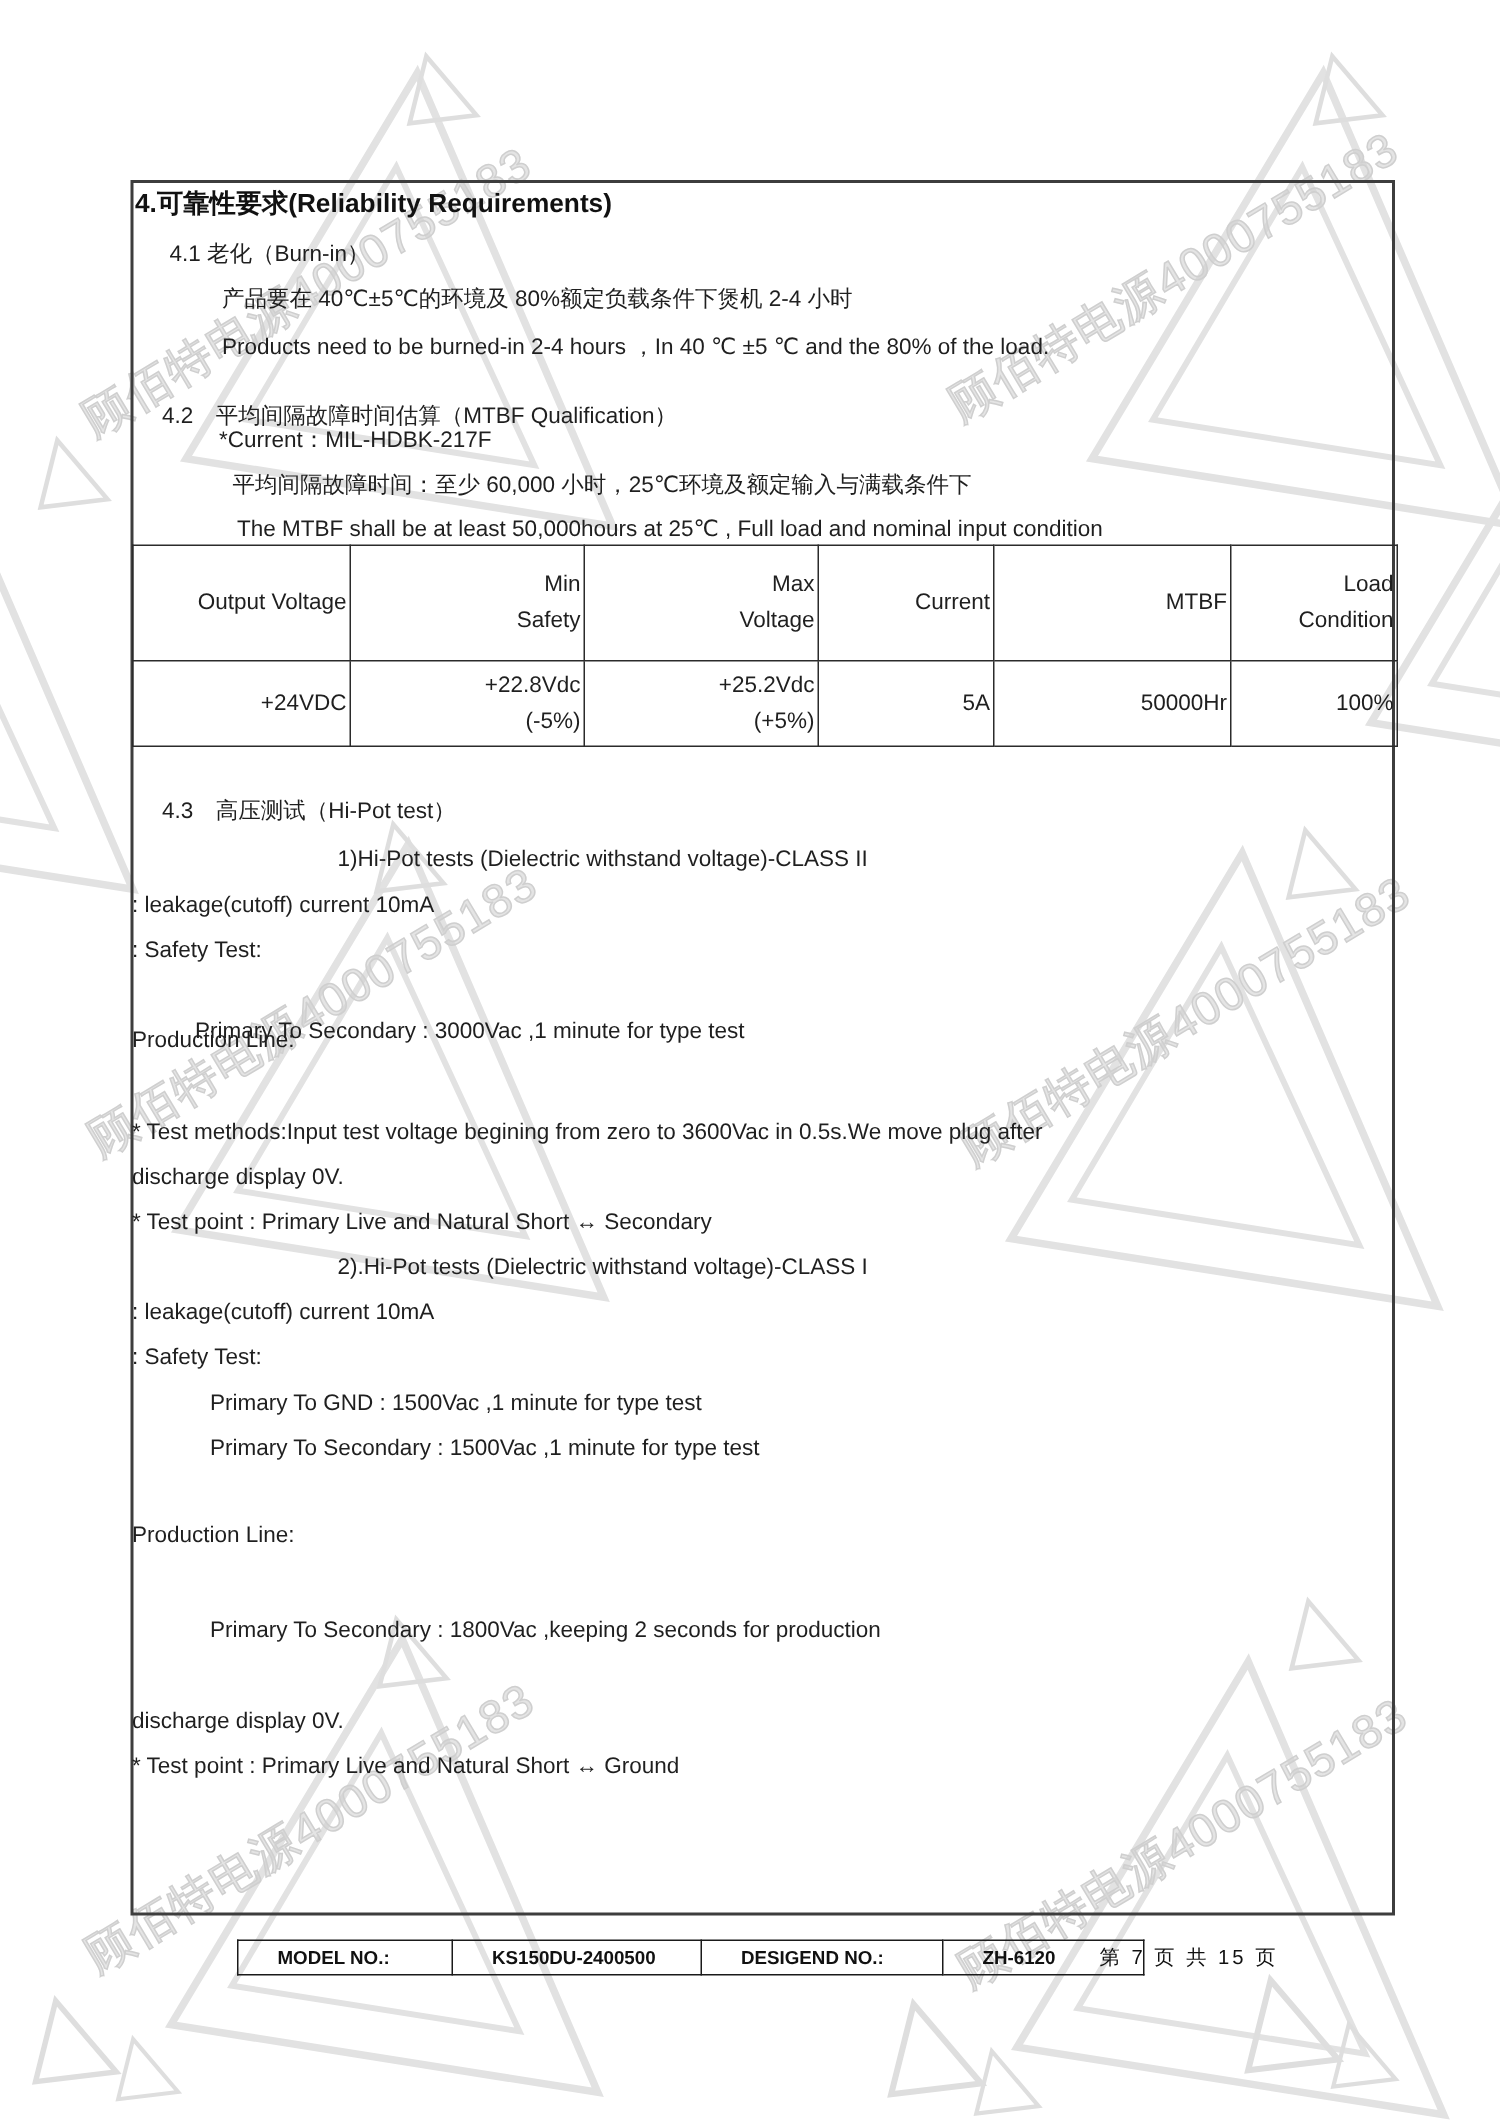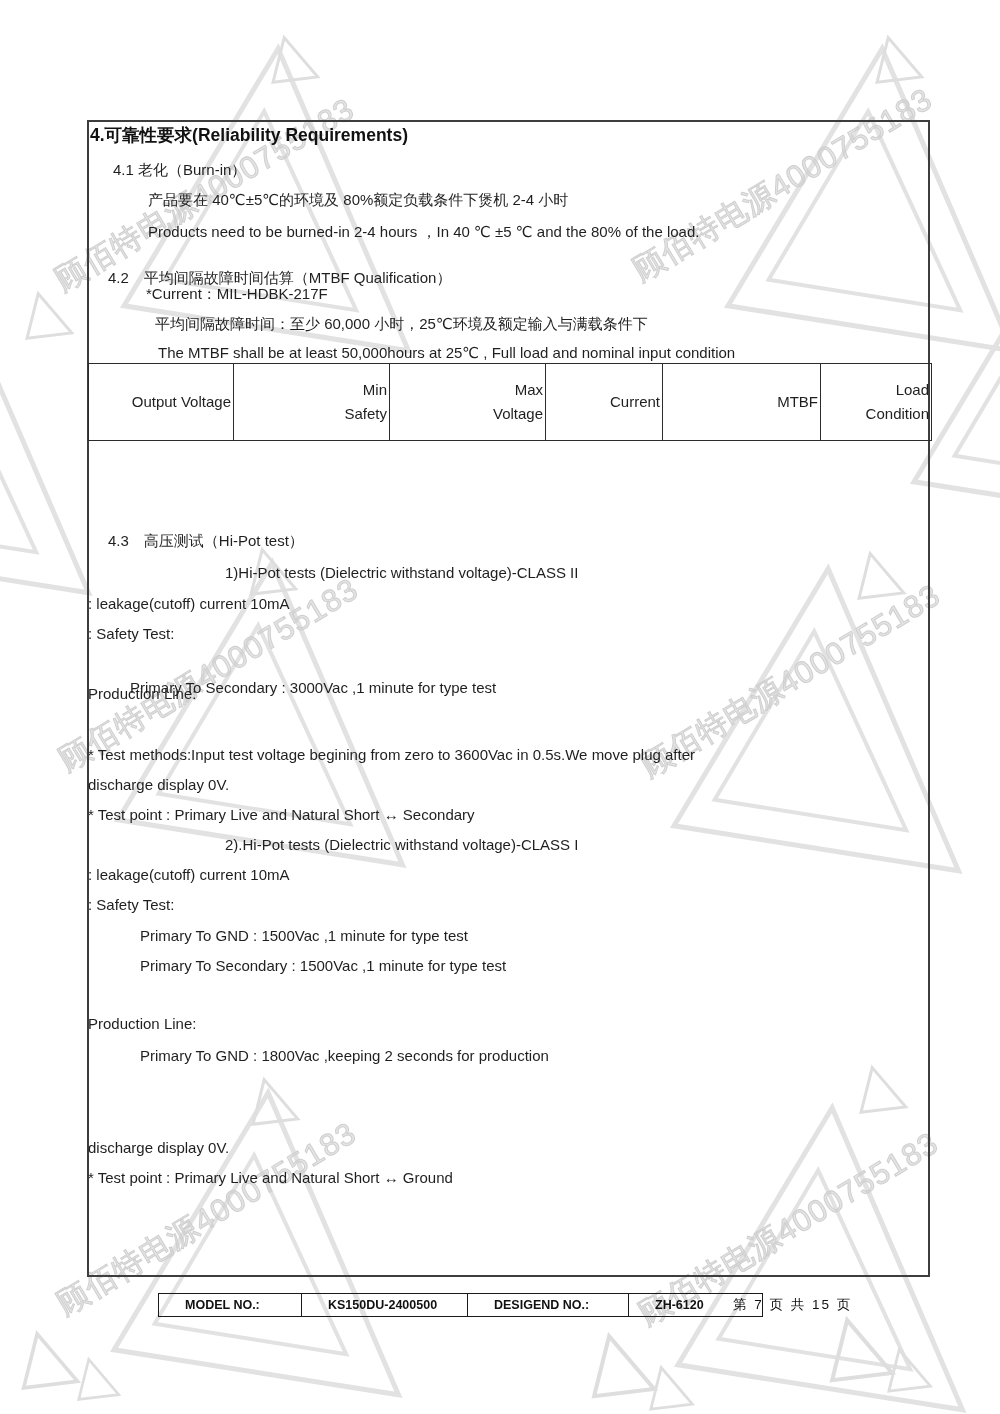--- a/index.html
+++ b/index.html
@@ -209,39 +209,49 @@
         <td>Output Voltage</td>
         <td>Min
 Safety</td>
         <td>Max
 Voltage</td>
         <td>Current</td>
         <td>MTBF</td>
         <td>Load
 Condition</td>
       </tr>
+      <tr class="data">
+        <td>+24VDC</td>
+        <td>+22.8Vdc
+(-5%)</td>
+        <td>+25.2Vdc
+(+5%)</td>
+        <td>5A</td>
+        <td>50000Hr</td>
+        <td>100%</td>
+      </tr>
     </tbody>
       </table>
 
     <div class="line" style="left:108px;top:531px">4.3　高压测试（Hi-Pot test）</div>
     <div class="line" style="left:225px;top:563px">1)Hi-Pot tests (Dielectric withstand voltage)-CLASS II</div>
     <div class="line" style="left:88px;top:594px">: leakage(cutoff) current 10mA</div>
     <div class="line" style="left:88px;top:624px">: Safety Test:</div>
     <div class="line" style="left:130px;top:678px">Primary To Secondary : 3000Vac ,1 minute for type test</div>
     <div class="line" style="left:88px;top:684px">Production Line:</div>
     <div class="line" style="left:88px;top:745px">* Test methods:Input test voltage begining from zero to 3600Vac in 0.5s.We move plug after</div>
     <div class="line" style="left:88px;top:775px">discharge display 0V.</div>
     <div class="line" style="left:88px;top:805px">* Test point : Primary Live and Natural Short ↔ Secondary</div>
     <div class="line" style="left:225px;top:835px">2).Hi-Pot tests (Dielectric withstand voltage)-CLASS I</div>
     <div class="line" style="left:88px;top:865px">: leakage(cutoff) current 10mA</div>
     <div class="line" style="left:88px;top:895px">: Safety Test:</div>
     <div class="line" style="left:140px;top:926px">Primary To GND : 1500Vac ,1 minute for type test</div>
     <div class="line" style="left:140px;top:956px">Primary To Secondary : 1500Vac ,1 minute for type test</div>
     <div class="line" style="left:88px;top:1014px">Production Line:</div>
-    <div class="line" style="left:140px;top:1046px">Primary To GND : 1800Vac ,keeping 2 seconds for production</div>
+    <div class="line" style="left:140px;top:1077px">Primary To Secondary : 1800Vac ,keeping 2 seconds for production</div>
     <div class="line" style="left:88px;top:1138px">discharge display 0V.</div>
     <div class="line" style="left:88px;top:1168px">* Test point : Primary Live and Natural Short ↔ Ground</div>
 
     <table class="footer">
       <tbody>
           <tr>
         <td style="width:90px">MODEL NO.:</td>
         <td style="width:113px">KS150DU-2400500</td>
         <td style="width:108px">DESIGEND NO.:</td>
         <td style="width:81px">ZH-6120</td>

